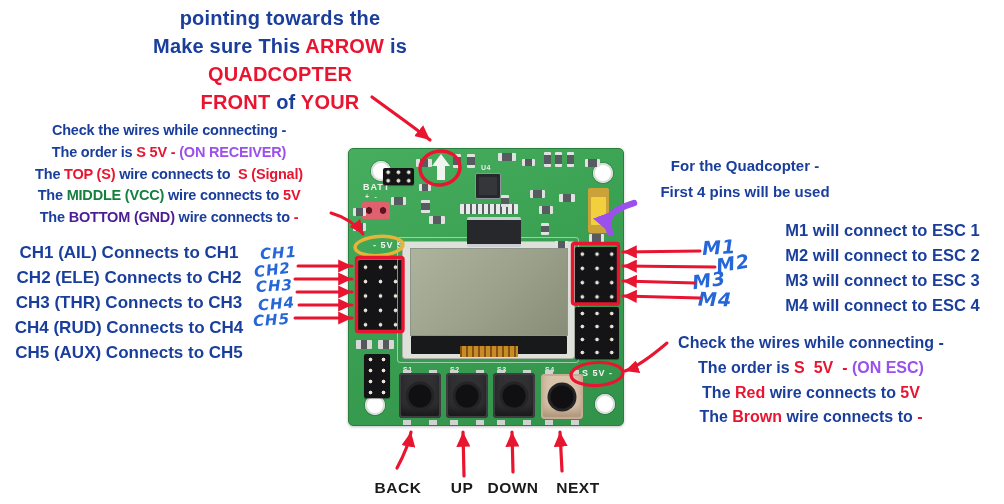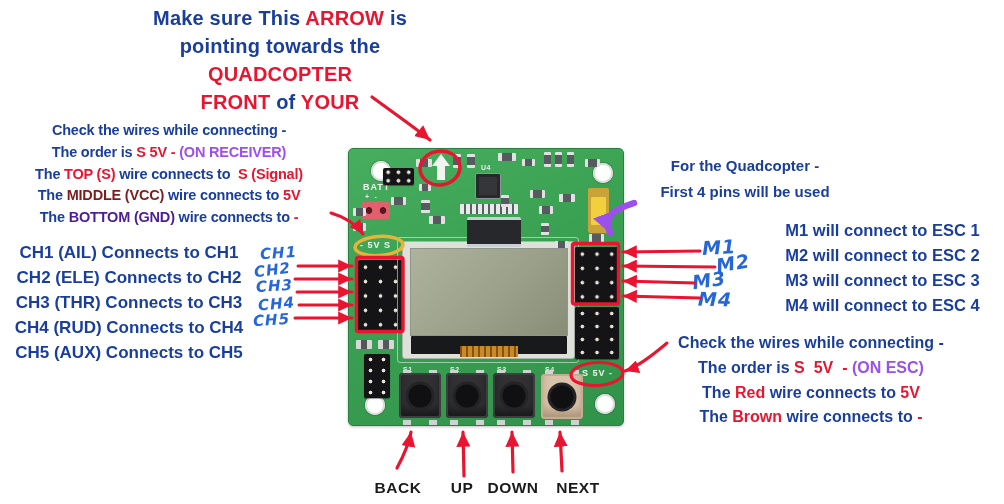--- a/index.html
+++ b/index.html
@@ -69,31 +69,31 @@
        background:linear-gradient(90deg,#dfe2e0 22%,#555b5e 22% 78%,#dfe2e0 78%);}
   .smd.v{background:linear-gradient(180deg,#dfe2e0 22%,#555b5e 22% 78%,#dfe2e0 78%);}
   .overlay{position:absolute;left:0;top:0;pointer-events:none;}
 </style>
 </head>
 <body>
 
 <div class="canvas">
 
   <div class="txt-block title-block">
+    <div class="txt-line"><span style="color: rgb(26, 62, 156);">pointing towards the</span></div>
     <div class="txt-line"><span style="color: rgb(26, 62, 156);">Make sure This </span><span style="color: rgb(233, 20, 47);">ARROW</span><span style="color: rgb(26, 62, 156);"> is</span></div>
-    <div class="txt-line"><span style="color: rgb(26, 62, 156);">pointing towards the</span></div>
     <div class="txt-line"><span style="color: rgb(233, 20, 47);">QUADCOPTER</span></div>
     <div class="txt-line"><span style="color: rgb(233, 20, 47);">FRONT</span><span style="color: rgb(26, 62, 156);"> of </span><span style="color: rgb(233, 20, 47);">YOUR</span></div>
   </div>
 
   <div class="txt-block rx-note">
     <div class="txt-line"><span style="color: rgb(26, 62, 156);">Check the wires while connecting -</span></div>
     <div class="txt-line"><span style="color: rgb(26, 62, 156);">The order is </span><span style="color: rgb(233, 20, 47);">S 5V - </span><span style="color: rgb(155, 80, 236);">(ON RECEIVER)</span></div>
     <div class="txt-line"><span style="color: rgb(26, 62, 156);">The </span><span style="color: rgb(233, 20, 47);">TOP (S)</span><span style="color: rgb(26, 62, 156);"> wire connects to  </span><span style="color: rgb(233, 20, 47);">S (Signal)</span></div>
-    <div class="txt-line"><span style="color: rgb(26, 62, 156);">The </span><span style="color: #7f1d1d;">MIDDLE (VCC)</span><span style="color: rgb(26, 62, 156);"> wire connects to </span><span style="color: rgb(233, 20, 47);">5V</span></div>
+    <div class="txt-line"><span style="color: rgb(26, 62, 156);">The </span><span style="color: #15803d;">MIDDLE (VCC)</span><span style="color: rgb(26, 62, 156);"> wire connects to </span><span style="color: rgb(233, 20, 47);">5V</span></div>
     <div class="txt-line"><span style="color: rgb(26, 62, 156);">The </span><span style="color: #4c1d95;">BOTTOM (GND)</span><span style="color: rgb(26, 62, 156);"> wire connects to </span><span style="color: rgb(233, 20, 47);">-</span></div>
   </div>
 
   <div class="txt-block ch-list" style="color:#1a3e9c;">
     <div class="txt-line">CH1 (AIL) Connects to CH1</div>
     <div class="txt-line">CH2 (ELE) Connects to CH2</div>
     <div class="txt-line">CH3 (THR) Connects to CH3</div>
     <div class="txt-line">CH4 (RUD) Connects to CH4</div>
     <div class="txt-line">CH5 (AUX) Connects to CH5</div>
   </div>
@@ -141,21 +141,21 @@
 
     <div class="silk-arrow-head"></div>
     <div class="silk-arrow-shaft"></div>
 
     <div class="silk" style="left:14px;top:33px;">BATT</div>
     <div class="silk-small" style="left:16px;top:44px;">+  -</div>
     <div class="batt-conn"></div>
 
     <div class="hdr" style="left:34px;top:19px;width:31px;height:17px;background-size:10.3px 8.5px;"></div>
 
-    <div class="silk" style="left:11px;top:91px;">- 5V S</div>
+    <div class="silk" style="left:24px;top:91px;">- 5V S</div>
     <div class="hdr" style="left:9px;top:111px;width:45px;height:72px;background-size:15px 14.4px;"></div>
 
     <div class="lcd-outline"></div>
     <div class="lcd">
       <div class="lcd-screen"></div>
       <div class="lcd-band"></div>
       <div class="lcd-flex"></div>
     </div>
 
     <div class="hdr" style="left:226px;top:98px;width:44px;height:57px;background-size:14.7px 14.25px;"></div>

